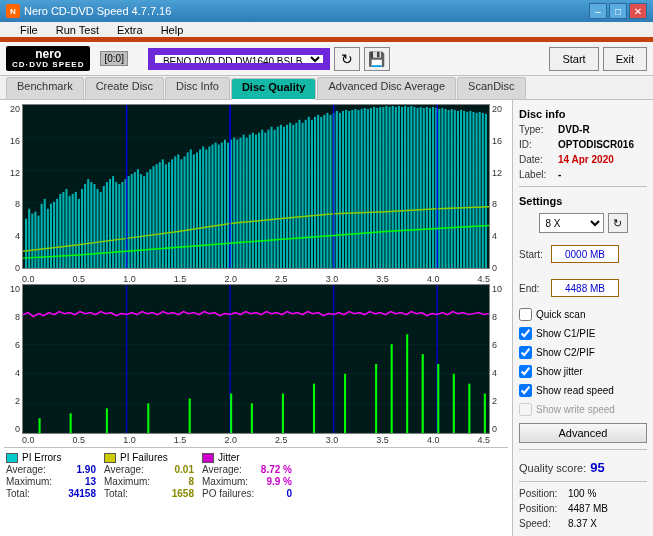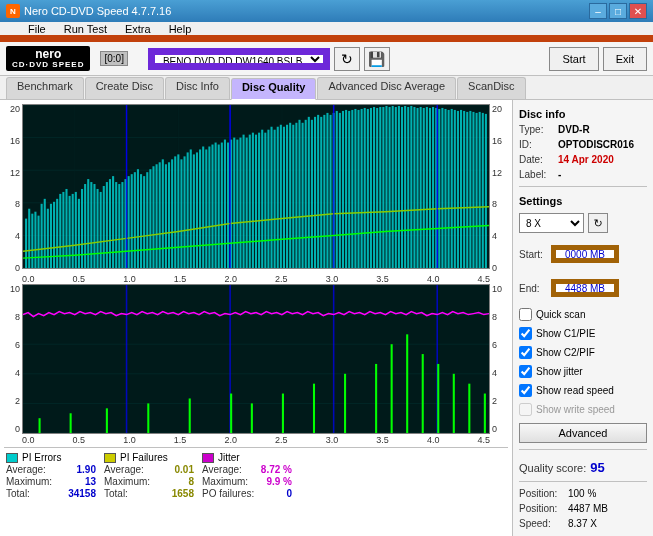--- a/index.html
+++ b/index.html
@@ -18,25 +18,25 @@
     }
     .title-bar-left { display: flex; align-items: center; gap: 4px; }
     .title-bar-icon { width: 14px; height: 14px; background: #ff6600; border-radius: 2px; display: flex; align-items: center; justify-content: center; font-size: 8px; color: white; font-weight: bold; }
     .title-bar-buttons { display: flex; gap: 2px; }
     .title-btn { width: 18px; height: 16px; background: #5aabde; border: 1px solid #2a6a9e; color: white; font-size: 10px; cursor: pointer; display: flex; align-items: center; justify-content: center; }
     .title-btn.close { background: #e05050; }
 
     
     .menu-bar {
       background: #f0f0f0;
-      border-bottom: 7px solid #c2410c;
+      border-bottom: 5px solid #c2410c;
       height: 20px;
       display: flex;
       align-items: center;
-      padding: 0 20px;
+      padding: 0 12px;
       gap: 2px;
     }
     .menu-item {
       padding: 2px 8px;
       cursor: pointer;
       font-size: 11px;
       color: #000;
     }
 
     
@@ -90,21 +90,21 @@
       padding: 2px 10px;
       border: 1px solid #c0c0c0;
       border-bottom: none;
       background: #d8d8d8;
       cursor: pointer;
       font-size: 11px;
       border-radius: 3px 3px 0 0;
       color: #333;
     }
     .tab.active {
-      background: #c4b5fd;
+      background: #14b8a6;
       border-bottom: 1px solid white;
       color: #000;
       font-weight: bold;
       margin-bottom: -1px;
       z-index: 1;
     }
 
     
     .main-content {
       display: flex;
@@ -198,24 +198,24 @@
       gap: 4px;
       font-size: 11px;
       overflow-y: auto;
     }
     .panel-section-title { font-weight: bold; font-size: 11px; margin-top: 2px; }
     .info-row { display: flex; gap: 4px; font-size: 10px; }
     .info-label { color: #333; min-width: 35px; }
     .info-value { color: #000; font-weight: bold; }
     .info-value.red { color: #cc0000; }
     .divider { height: 1px; background: #c0c0c0; margin: 2px 0; }
-    .settings-row { display: flex; align-items: center; gap: 4px; margin: 2px 0; }
+    .settings-row { display: flex; align-items: center; gap: 4px; margin: 2px 0; justify-content: center; }
     .settings-combo { height: 20px; border: 1px solid #888; background: white; font-size: 10px; padding: 0 2px; width: 65px; }
     .settings-icon-btn { width: 20px; height: 20px; border: 1px solid #888; background: #f0f0f0; cursor: pointer; display: flex; align-items: center; justify-content: center; font-size: 11px; }
-    .input-field { height: 18px; border: 5px solid #a16207; background: white; font-size: 10px; padding: 0 3px; width: 68px; text-align: center; color: #0000cc; }
+    .input-field { height: 18px; border: 1px solid #a16207; background: white; font-size: 10px; padding: 0 3px; width: 68px; text-align: center; color: #0000cc; }
     .field-row { display: flex; align-items: center; gap: 4px; margin: 6px 0; font-size: 10px; }
     .field-label { min-width: 28px; color: #333; }
     .checkbox-row { display: flex; align-items: center; gap: 4px; margin: 1px 0; font-size: 10px; }
     .checkbox-row input[type=checkbox] { margin: 0; }
     .advanced-btn {
       background: linear-gradient(to bottom, #f8f8f8, #e0e0e0);
       border: 1px solid #888;
       padding: 3px 8px;
       cursor: pointer;
       font-size: 11px;

